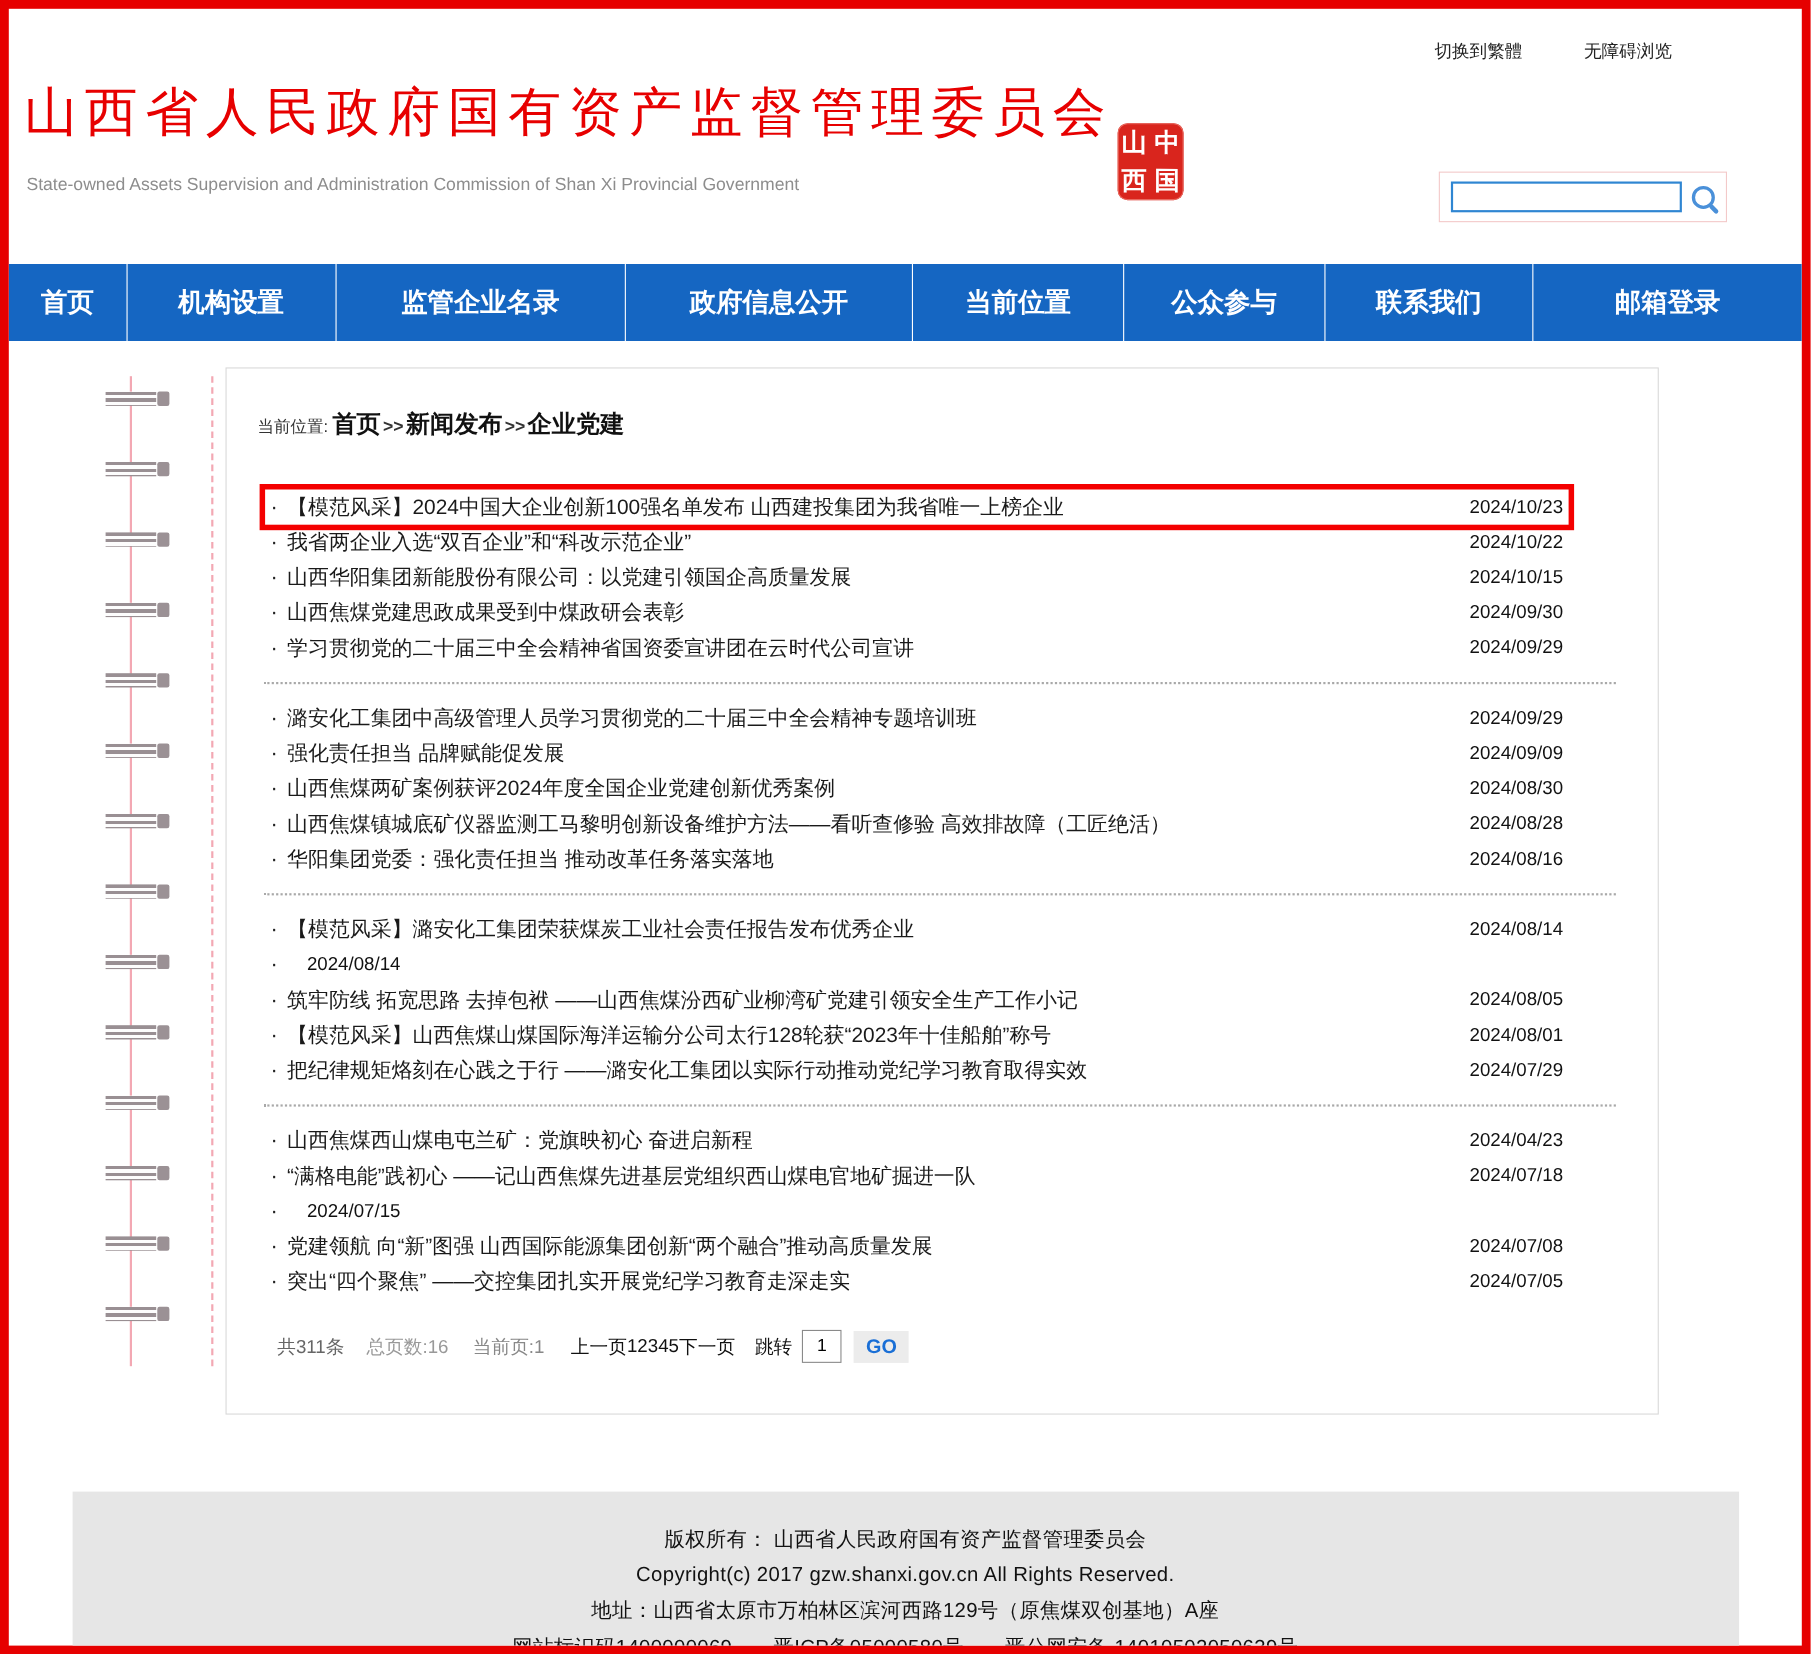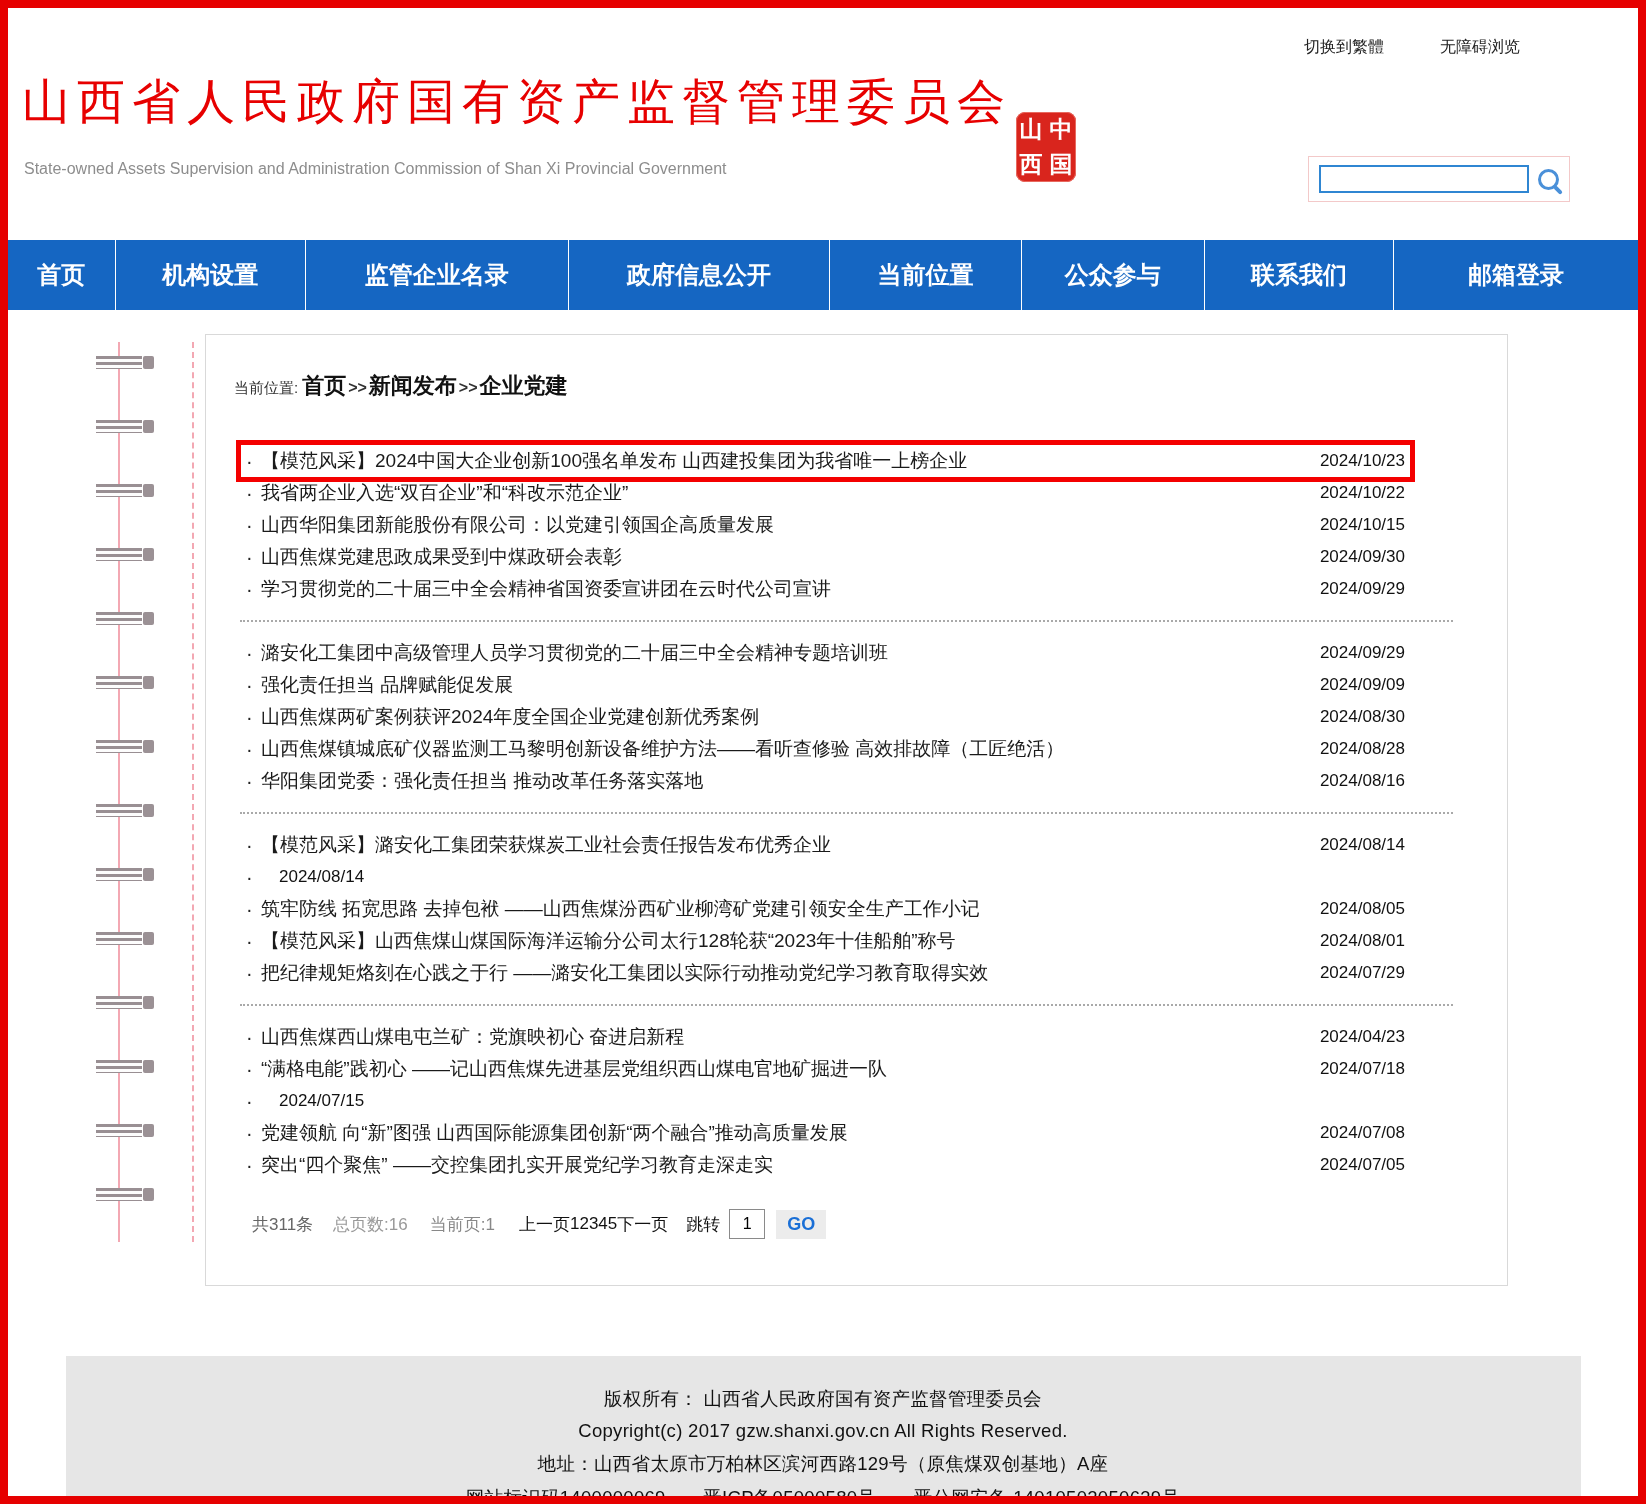--- a/index.html
+++ b/index.html
@@ -36,21 +36,21 @@
   .content-wrap{position:relative;min-height:984px}
   .deco{position:absolute;left:0;top:8px;width:200px;height:900px}
   .deco .line-solid{position:absolute;left:110px;top:0;height:100%;width:2px;background:#f3a8b3}
   .deco .line-dashed{position:absolute;left:184px;top:0;height:100%;width:0;border-left:2px dashed #f3a8b3}
   .clip{position:absolute;left:88px;width:46px;height:13px;
     background:repeating-linear-gradient(180deg,#998f93 0 3px,#fdfdfd 3px 6px)}
   .clip::after{content:"";position:absolute;right:-12px;top:0;width:11px;height:13px;
     background:#9b9195;border-radius:2px}
   
   .panel{margin-left:197px;width:1303px;min-height:952px;box-sizing:border-box;
-    border:1px solid #d9d9d9;background:#fff;padding:24px 16px 26px 0;margin-top:24px}
+    border:1px solid #d9d9d9;background:#fff;padding:24px 0 26px 0;margin-top:24px}
   .breadcrumb{margin:12px 0 44px 28px;display:flex;align-items:baseline}
   .crumb-label{font-size:15px;color:#333;margin-right:4px}
   .crumb{font-size:22px;font-weight:bold;color:#111;text-decoration:none;cursor:pointer}
   .crumb-sep{font-size:16px;color:#333;margin:0 2px;font-weight:bold}
   .list-area{margin:0 86px 0 40px}
   .news-row{display:flex;align-items:center;height:32px}
   .bullet{width:15px;color:#222;font-size:20px;flex:none}
   .news-title{flex:1;font-size:19px;color:#1a1a1a;text-decoration:none;white-space:nowrap;
     overflow:hidden;cursor:pointer}
   .news-date{font-size:17px;color:#111;margin-left:18px;flex:none}

